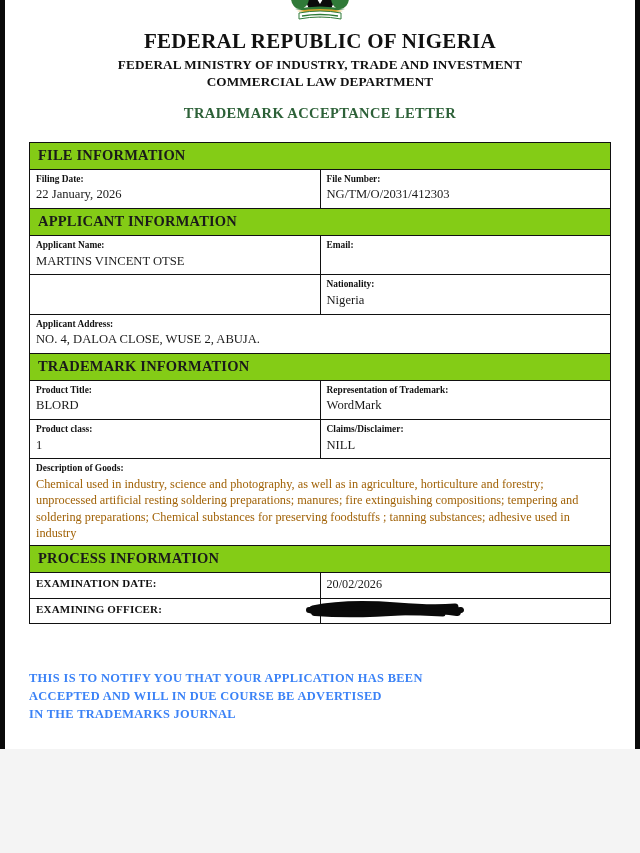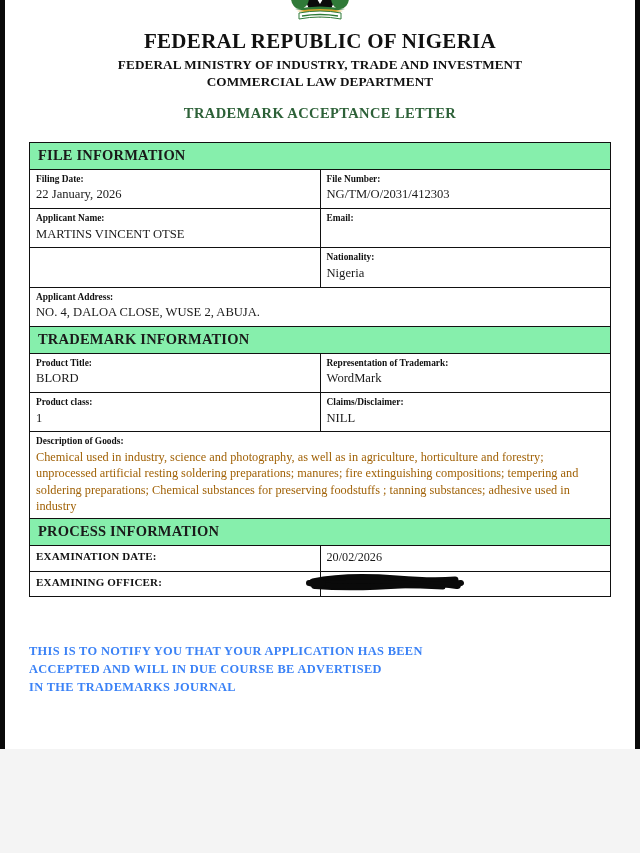--- a/index.html
+++ b/index.html
@@ -113,21 +113,21 @@
     border: 1.6px solid #111;
   }
   .doc-table td {
     border: 1.3px solid #111;
     padding: 3px 6px 4px 6px;
     vertical-align: top;
     color: #1a1a1a;
   }
 
   .section-head {
-    background: #86efac;
+    background: #84cc16;
     font-size: 14.5px;
     font-weight: bold;
     letter-spacing: 0.2px;
     padding: 4px 8px 5px 8px !important;
     color: #111;
   }
 
   .fld-label {
     display: block;
     font-size: 9.4px;
@@ -244,20 +244,23 @@
           <td>
             <span class="fld-label">Filing Date:</span>
             <span class="fld-value">22 January, 2026</span>
           </td>
           <td>
             <span class="fld-label">File Number:</span>
             <span class="fld-value">NG/TM/O/2031/412303</span>
           </td>
         </tr>
 
+        <tr>
+          <td class="section-head" colspan="2">APPLICANT INFORMATION</td>
+        </tr>
         <tr>
           <td>
             <span class="fld-label">Applicant Name:</span>
             <span class="fld-value">MARTINS VINCENT OTSE</span>
           </td>
           <td>
             <span class="fld-label">Email:</span>
             <span class="fld-value faded"></span>
           </td>
         </tr>

